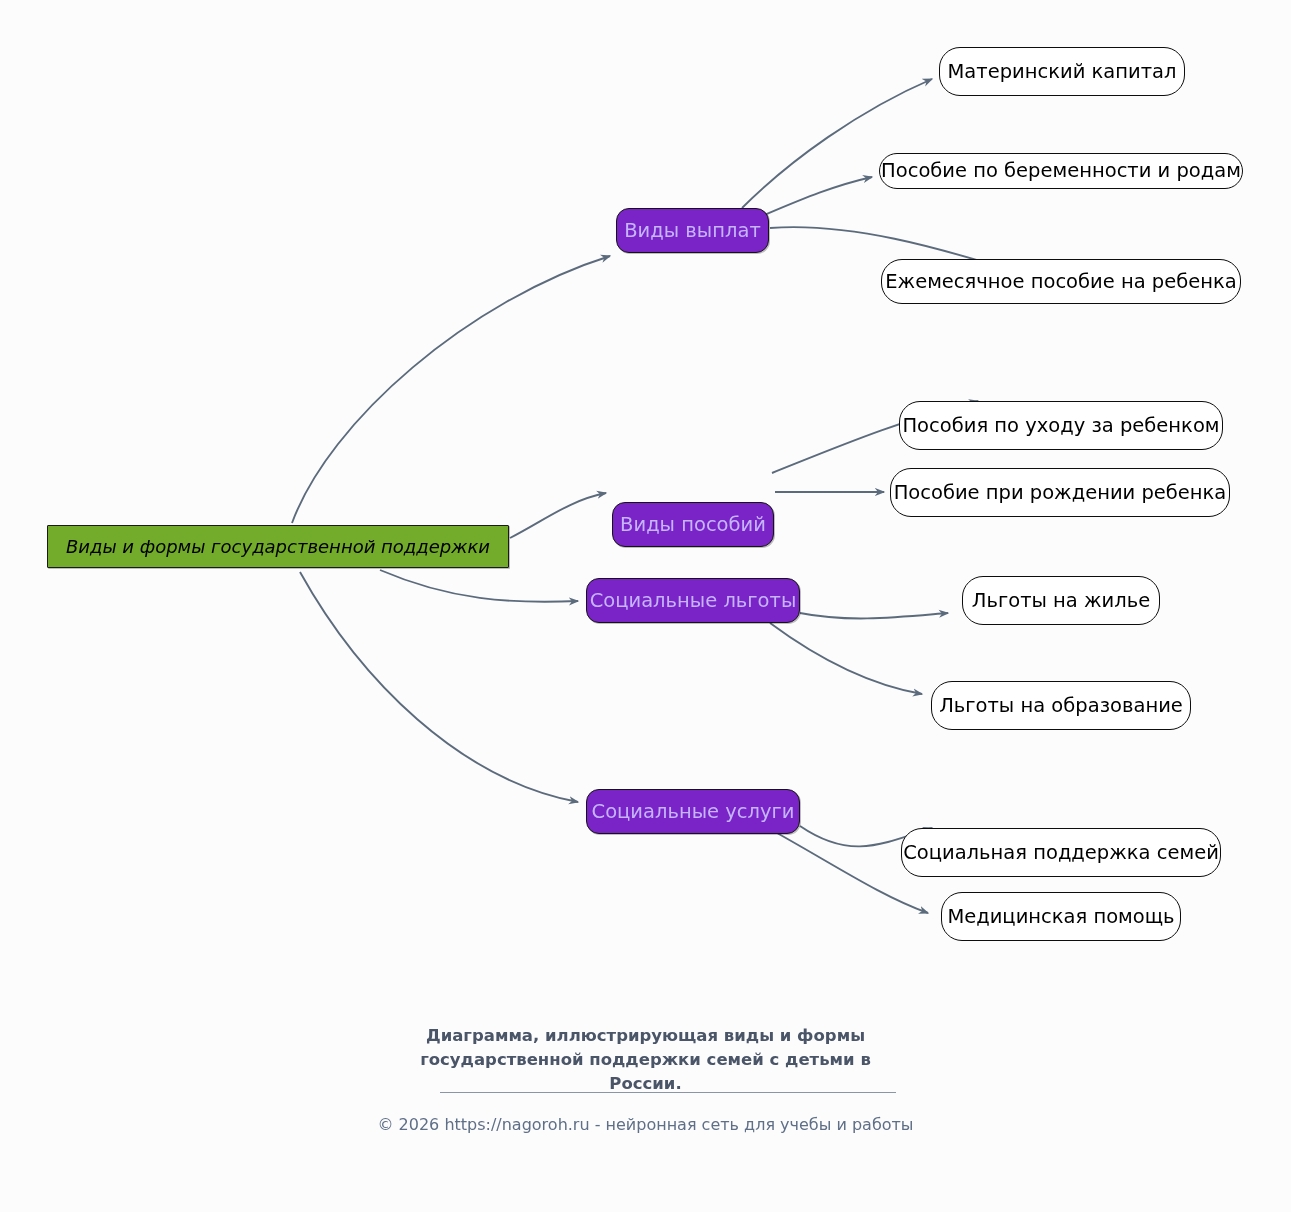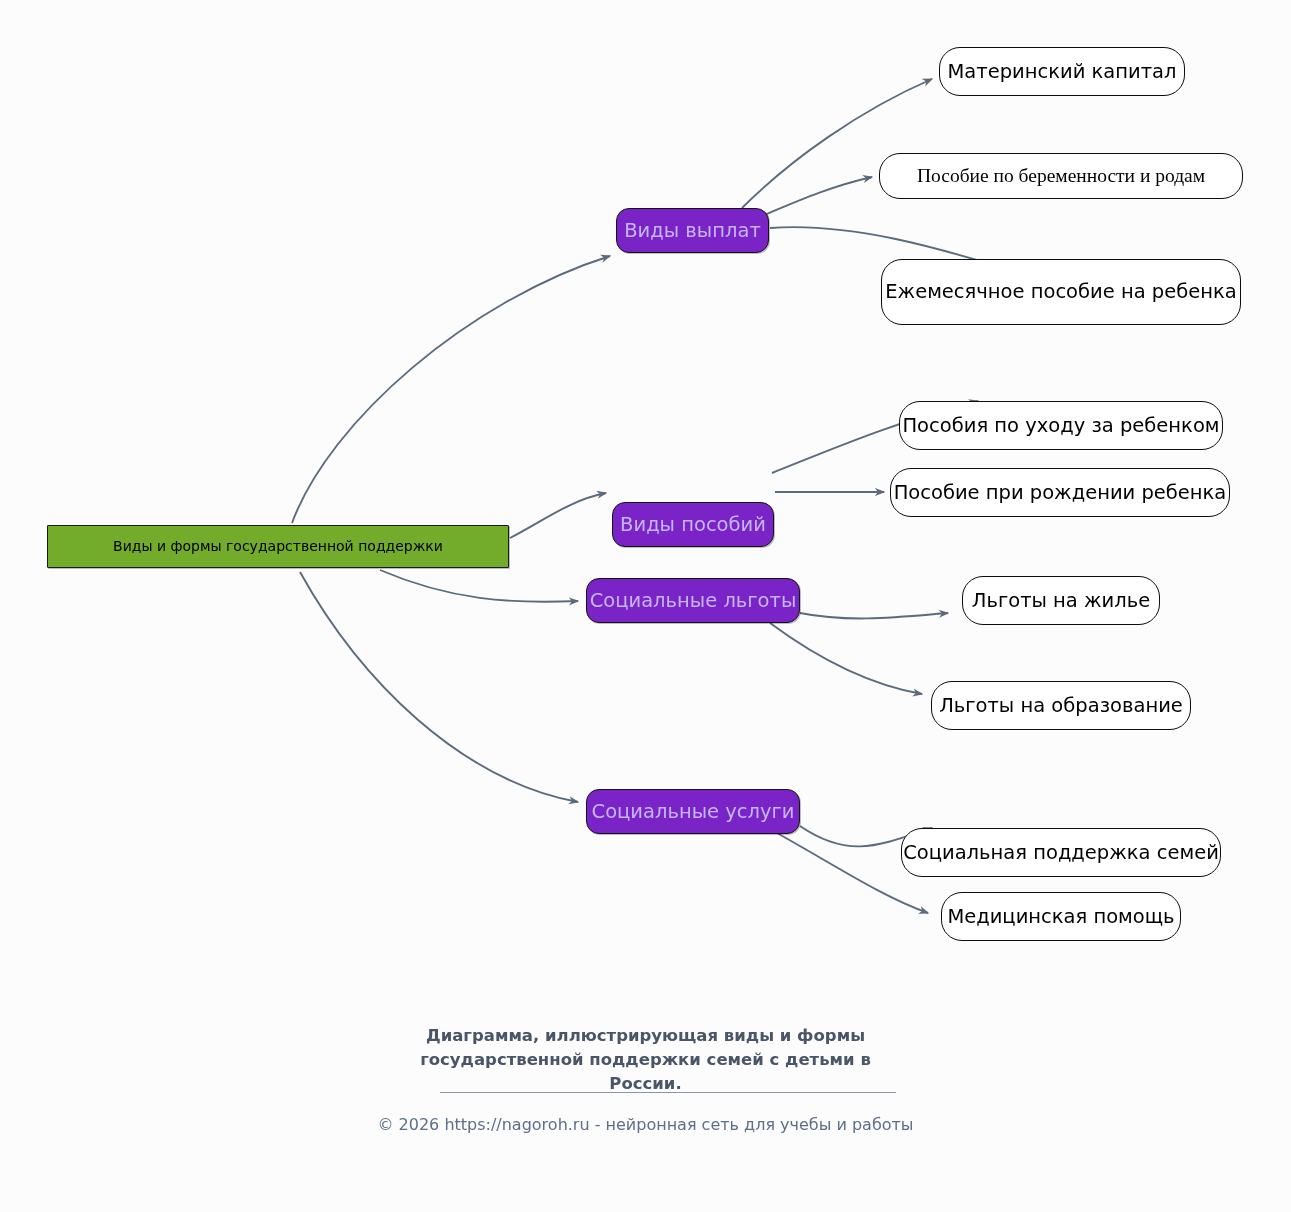--- a/index.html
+++ b/index.html
@@ -31,22 +31,23 @@
     justify-content: center;
     white-space: nowrap;
     text-align: center;
     line-height: 1.1;
   }
   .node-root {
     background: #73ab2b;
     border: 1.6px solid #1b1b1b;
     border-radius: 1px;
     color: #000000;
-    font-size: 14px;
+    font-size: 18px;
     box-shadow: 1px 1px 0 rgba(0,0,0,0.25);
+    font-style: italic;
   }
   .node-branch {
     background: #7a24c8;
     border: 1.8px solid #141414;
     border-radius: 13px;
     color: #c4b5fd;
     font-size: 19.5px;
     box-shadow: 1px 1px 0 rgba(0,0,0,0.25);
   }
   .node-leaf {
@@ -123,25 +124,25 @@
   </div>
 
   <div class="node node-branch" style="left:616px; top:208px; width:153px; height:45px;">
     <span>Виды выплат</span>
   </div>
 
   <div class="node node-leaf" style="left:939px; top:47px; width:246px; height:49px;">
     <span>Материнский капитал</span>
   </div>
 
-  <div class="node node-leaf" style="left:879px; top:153px; width:364px; height:46px;font-family:Liberation Serif, serif;">
+  <div class="node node-leaf" style="left:879px; top:153px; width:364px; height:36px;">
     <span>Пособие по беременности и родам</span>
   </div>
 
-  <div class="node node-leaf" style="left:881px; top:259px; width:360px; height:66px;">
+  <div class="node node-leaf" style="left:881px; top:259px; width:360px; height:45px;">
     <span>Ежемесячное пособие на ребенка</span>
   </div>
 
   <div class="node node-branch" style="left:612px; top:470px; width:162px; height:45px;margin-top:32px;">
     <span>Виды пособий</span>
   </div>
 
   <div class="node node-leaf" style="left:899px; top:366px; width:324px; height:49px;margin-top:35px;">
     <span>Пособия по уходу за ребенком</span>
   </div>

